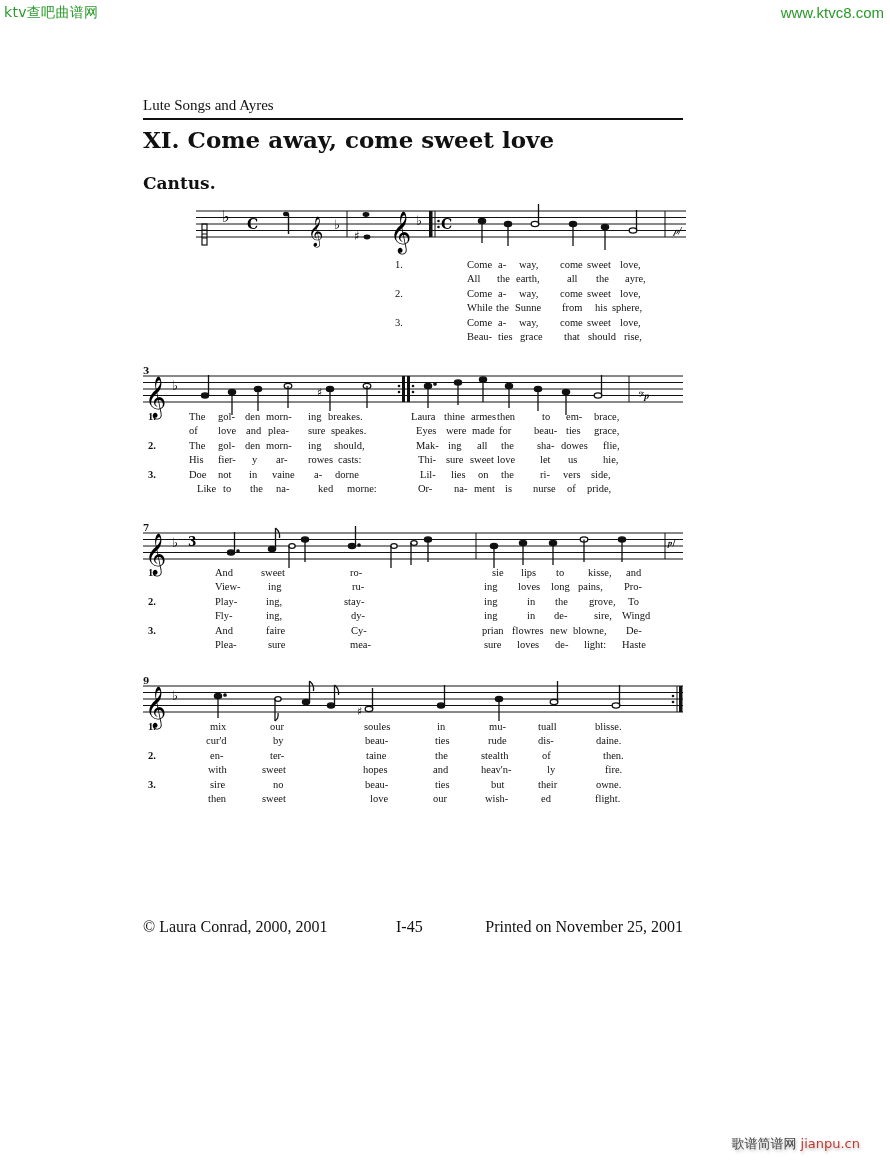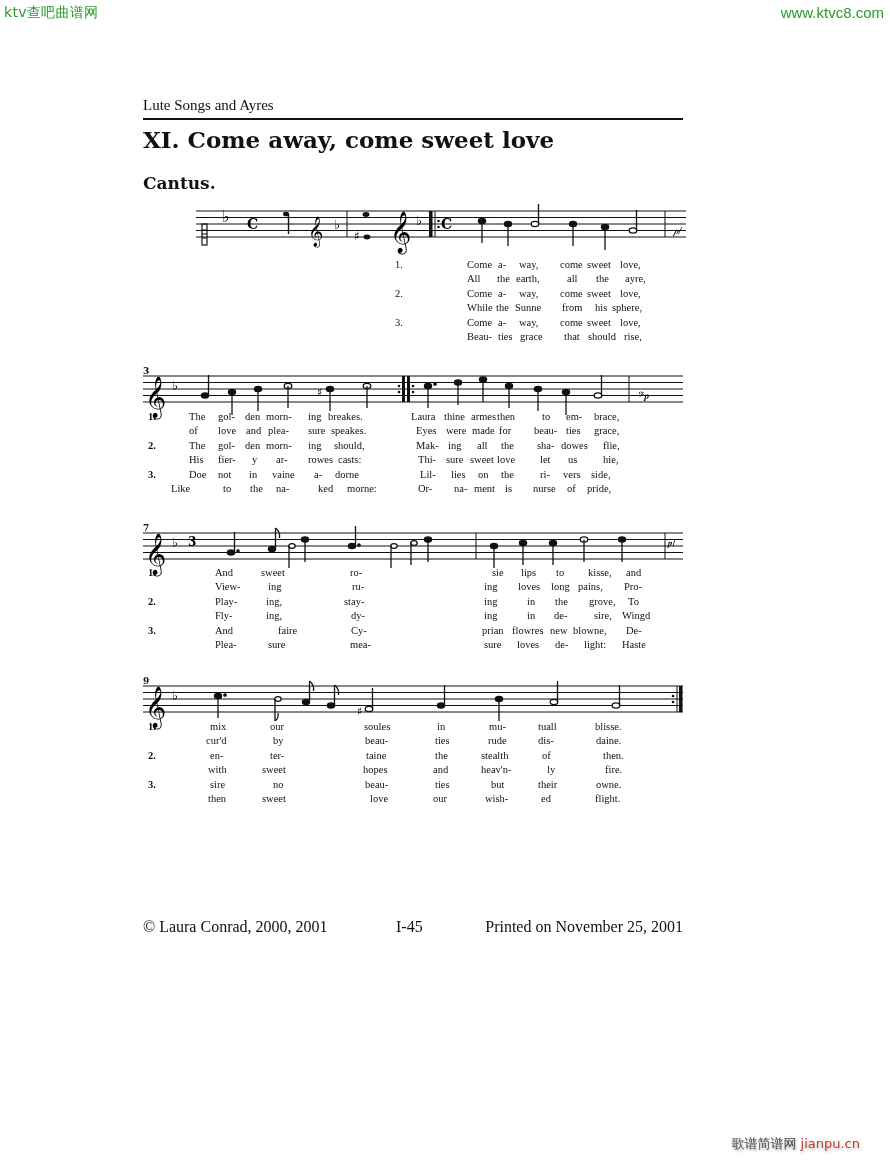--- a/index.html
+++ b/index.html
@@ -277,21 +277,21 @@
     <span style="left:187px">dorne</span>
     <span style="left:272px">Lil-</span>
     <span style="left:303px">lies</span>
     <span style="left:330px">on</span>
     <span style="left:353px">the</span>
     <span style="left:392px">ri-</span>
     <span style="left:415px">vers</span>
     <span style="left:443px">side,</span>
   </div>
   <div class="lyric-row">
-    <span style="left:23px">Like</span>
+    <span style="left:49px">Like</span>
     <span style="left:75px">to</span>
     <span style="left:102px">the</span>
     <span style="left:128px">na-</span>
     <span style="left:170px">ked</span>
     <span style="left:199px">morne:</span>
     <span style="left:270px">Or-</span>
     <span style="left:306px">na-</span>
     <span style="left:326px">ment</span>
     <span style="left:357px">is</span>
     <span style="left:385px">nurse</span>
@@ -390,21 +390,21 @@
     <span style="left:203px">dy-</span>
     <span style="left:336px">ing</span>
     <span style="left:379px">in</span>
     <span style="left:406px">de-</span>
     <span style="left:446px">sire,</span>
     <span style="left:474px">Wingd</span>
   </div>
   <div class="lyric-row">
     <span class="verse-num" style="left:0">3.</span>
     <span style="left:67px">And</span>
-    <span style="left:130px">faire</span>
+    <span style="left:118px">faire</span>
     <span style="left:203px">Cy-</span>
     <span style="left:334px">prian</span>
     <span style="left:364px">flowres</span>
     <span style="left:402px">new</span>
     <span style="left:425px">blowne,</span>
     <span style="left:478px">De-</span>
   </div>
   <div class="lyric-row">
     <span style="left:67px">Plea-</span>
     <span style="left:120px">sure</span>

